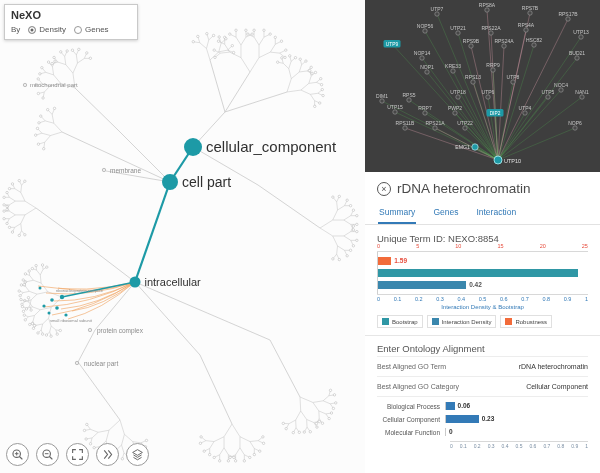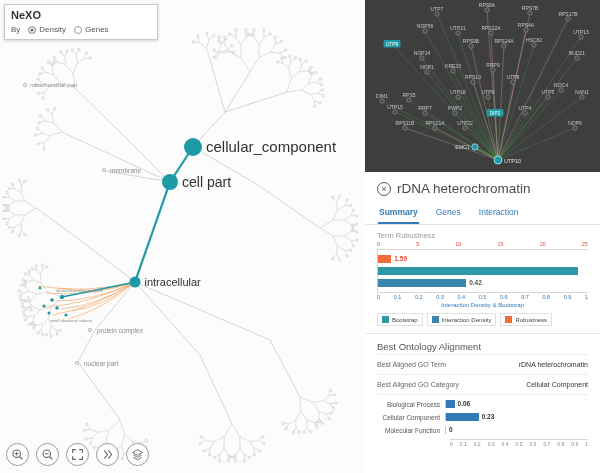--- a/index.html
+++ b/index.html
@@ -3,21 +3,21 @@
 <meta charset="utf-8">
 <style>
   *{margin:0;padding:0;box-sizing:border-box;}
   html,body{width:600px;height:473px;}
   body{position:relative;font-family:"Liberation Sans",sans-serif;background:#fff;overflow:hidden;}
 
   
   .left-panel{position:absolute;left:0;top:0;width:365px;height:473px;background:#fcfcfc;overflow:hidden;}
   #tree-svg{position:absolute;left:0;top:0;width:365px;height:473px;font-family:"Liberation Sans",sans-serif;}
 
-  .search-card{position:absolute;left:4px;top:4px;width:154px;background:#fff;border:1px solid #c9c9c9;
+  .search-card{position:absolute;left:4px;top:4px;width:134px;background:#fff;border:1px solid #c9c9c9;
     box-shadow:0 1px 3px rgba(0,0,0,.18);padding:4px 6px 5px;z-index:5;}
   .search-title{font-size:11px;font-weight:bold;color:#333;margin-bottom:3px;}
   .search-row{display:flex;align-items:center;border:1px solid #d8d8d8;background:#fff;padding:2px 3px;gap:3px;}
   .search-input{flex:1;border:none;outline:none;font-size:7.5px;color:#333;min-width:0;font-family:inherit;}
   .search-input::placeholder{color:#b0b0b0;}
   .icon-btn{color:#777;font-size:9px;line-height:1;display:flex;align-items:center;cursor:pointer;}
   .caret-sep{border-left:1px solid #ddd;padding-left:4px;margin-left:1px;font-size:7px;color:#888;cursor:pointer;}
   .radio-row{display:flex;align-items:center;gap:8px;margin-top:4px;font-size:8px;color:#555;}
   .radio-opt{display:flex;align-items:center;cursor:pointer;}
   .radio{width:8px;height:8px;border:1px solid #999;border-radius:50%;display:inline-block;margin-right:3px;background:#fff;}
@@ -33,21 +33,21 @@
   #net-svg{width:235px;height:172px;display:block;font-family:"Liberation Sans",sans-serif;}
 
   
   .detail-panel{position:absolute;left:365px;top:172px;width:235px;height:301px;background:#fff;padding:0 12px;overflow:hidden;}
   .dp-header{display:flex;align-items:center;gap:6px;padding:9px 0 2px;}
   .close-btn{width:14px;height:14px;border-radius:50%;border:1.5px solid #555;color:#555;font-size:9px;
     display:flex;align-items:center;justify-content:center;cursor:pointer;flex:0 0 auto;}
   .dp-title{font-size:13.5px;color:#4a4a4a;}
   .tabs{display:flex;gap:16px;border-bottom:1px solid #e2e2e2;margin:5px -12px 0;padding:0 13px;}
   .tab{font-size:8.5px;color:#337ab7;padding:4px 1px 5px;cursor:pointer;}
-  .tab.active{border-bottom:2px solid #337ab7;font-weight:bold;}
+  .tab.active{border-bottom:2px solid #337ab7;}
   .term-id{font-size:9.5px;color:#555;margin-top:8px;}
   .section-label{font-size:7.5px;color:#999;margin:6px 0 2px;}
   .rb-ticks{display:flex;justify-content:space-between;font-size:5.5px;line-height:1;}
   .rb-ticks.top{color:#e74c3c;margin-bottom:1px;}
   .rb-ticks.bottom{color:#337ab7;margin-top:2px;}
   .rb-axisline{height:1px;background:#d8d8d8;}
   #rb-bars{border-left:1px solid #cfcfcf;padding:1px 0;}
   .bar-row{position:relative;height:8px;margin:4px 0;}
   .bar{position:absolute;left:0;top:0;height:8px;}
   .bar-label{position:absolute;top:0;font-size:6.5px;line-height:8px;font-weight:bold;}
@@ -804,21 +804,21 @@
     <div class="close-btn">
       <span>×</span>
     </div>
     <div class="dp-title">rDNA heterochromatin</div>
   </div>
   <div class="tabs" id="tabs">
       <div class="tab active">Summary</div>
       <div class="tab">Genes</div>
       <div class="tab">Interaction</div>
     </div>
-  <div class="section-label">Term Robustness</div>
+  <div class="term-id">Unique Term ID: NEXO:8854</div>
 
   <div>
     <div class="rb-ticks top" id="rb-top">
         <span>0</span>
         <span>5</span>
         <span>10</span>
         <span>15</span>
         <span>20</span>
         <span>25</span>
       </div>
@@ -861,21 +861,21 @@
           <span>Interaction Density</span>
         </div>
         <div class="legend-item">
           <span class="legend-swatch" style="background: rgb(242, 107, 58);"></span>
           <span>Robustness</span>
         </div>
       </div>
   </div>
 
   <div class="divider"></div>
-  <div class="section-heading">Best Ontology Alignment</div>
+  <div class="section-heading">Enter Ontology Alignment</div>
   <div id="align-rows">
       <div class="align-row">
         <span class="al">Best Aligned GO Term</span>
         <span class="av">rDNA heterochromatin</span>
       </div>
       <div class="align-row">
         <span class="al">Best Aligned GO Category</span>
         <span class="av">Cellular Component</span>
       </div>
     </div>

